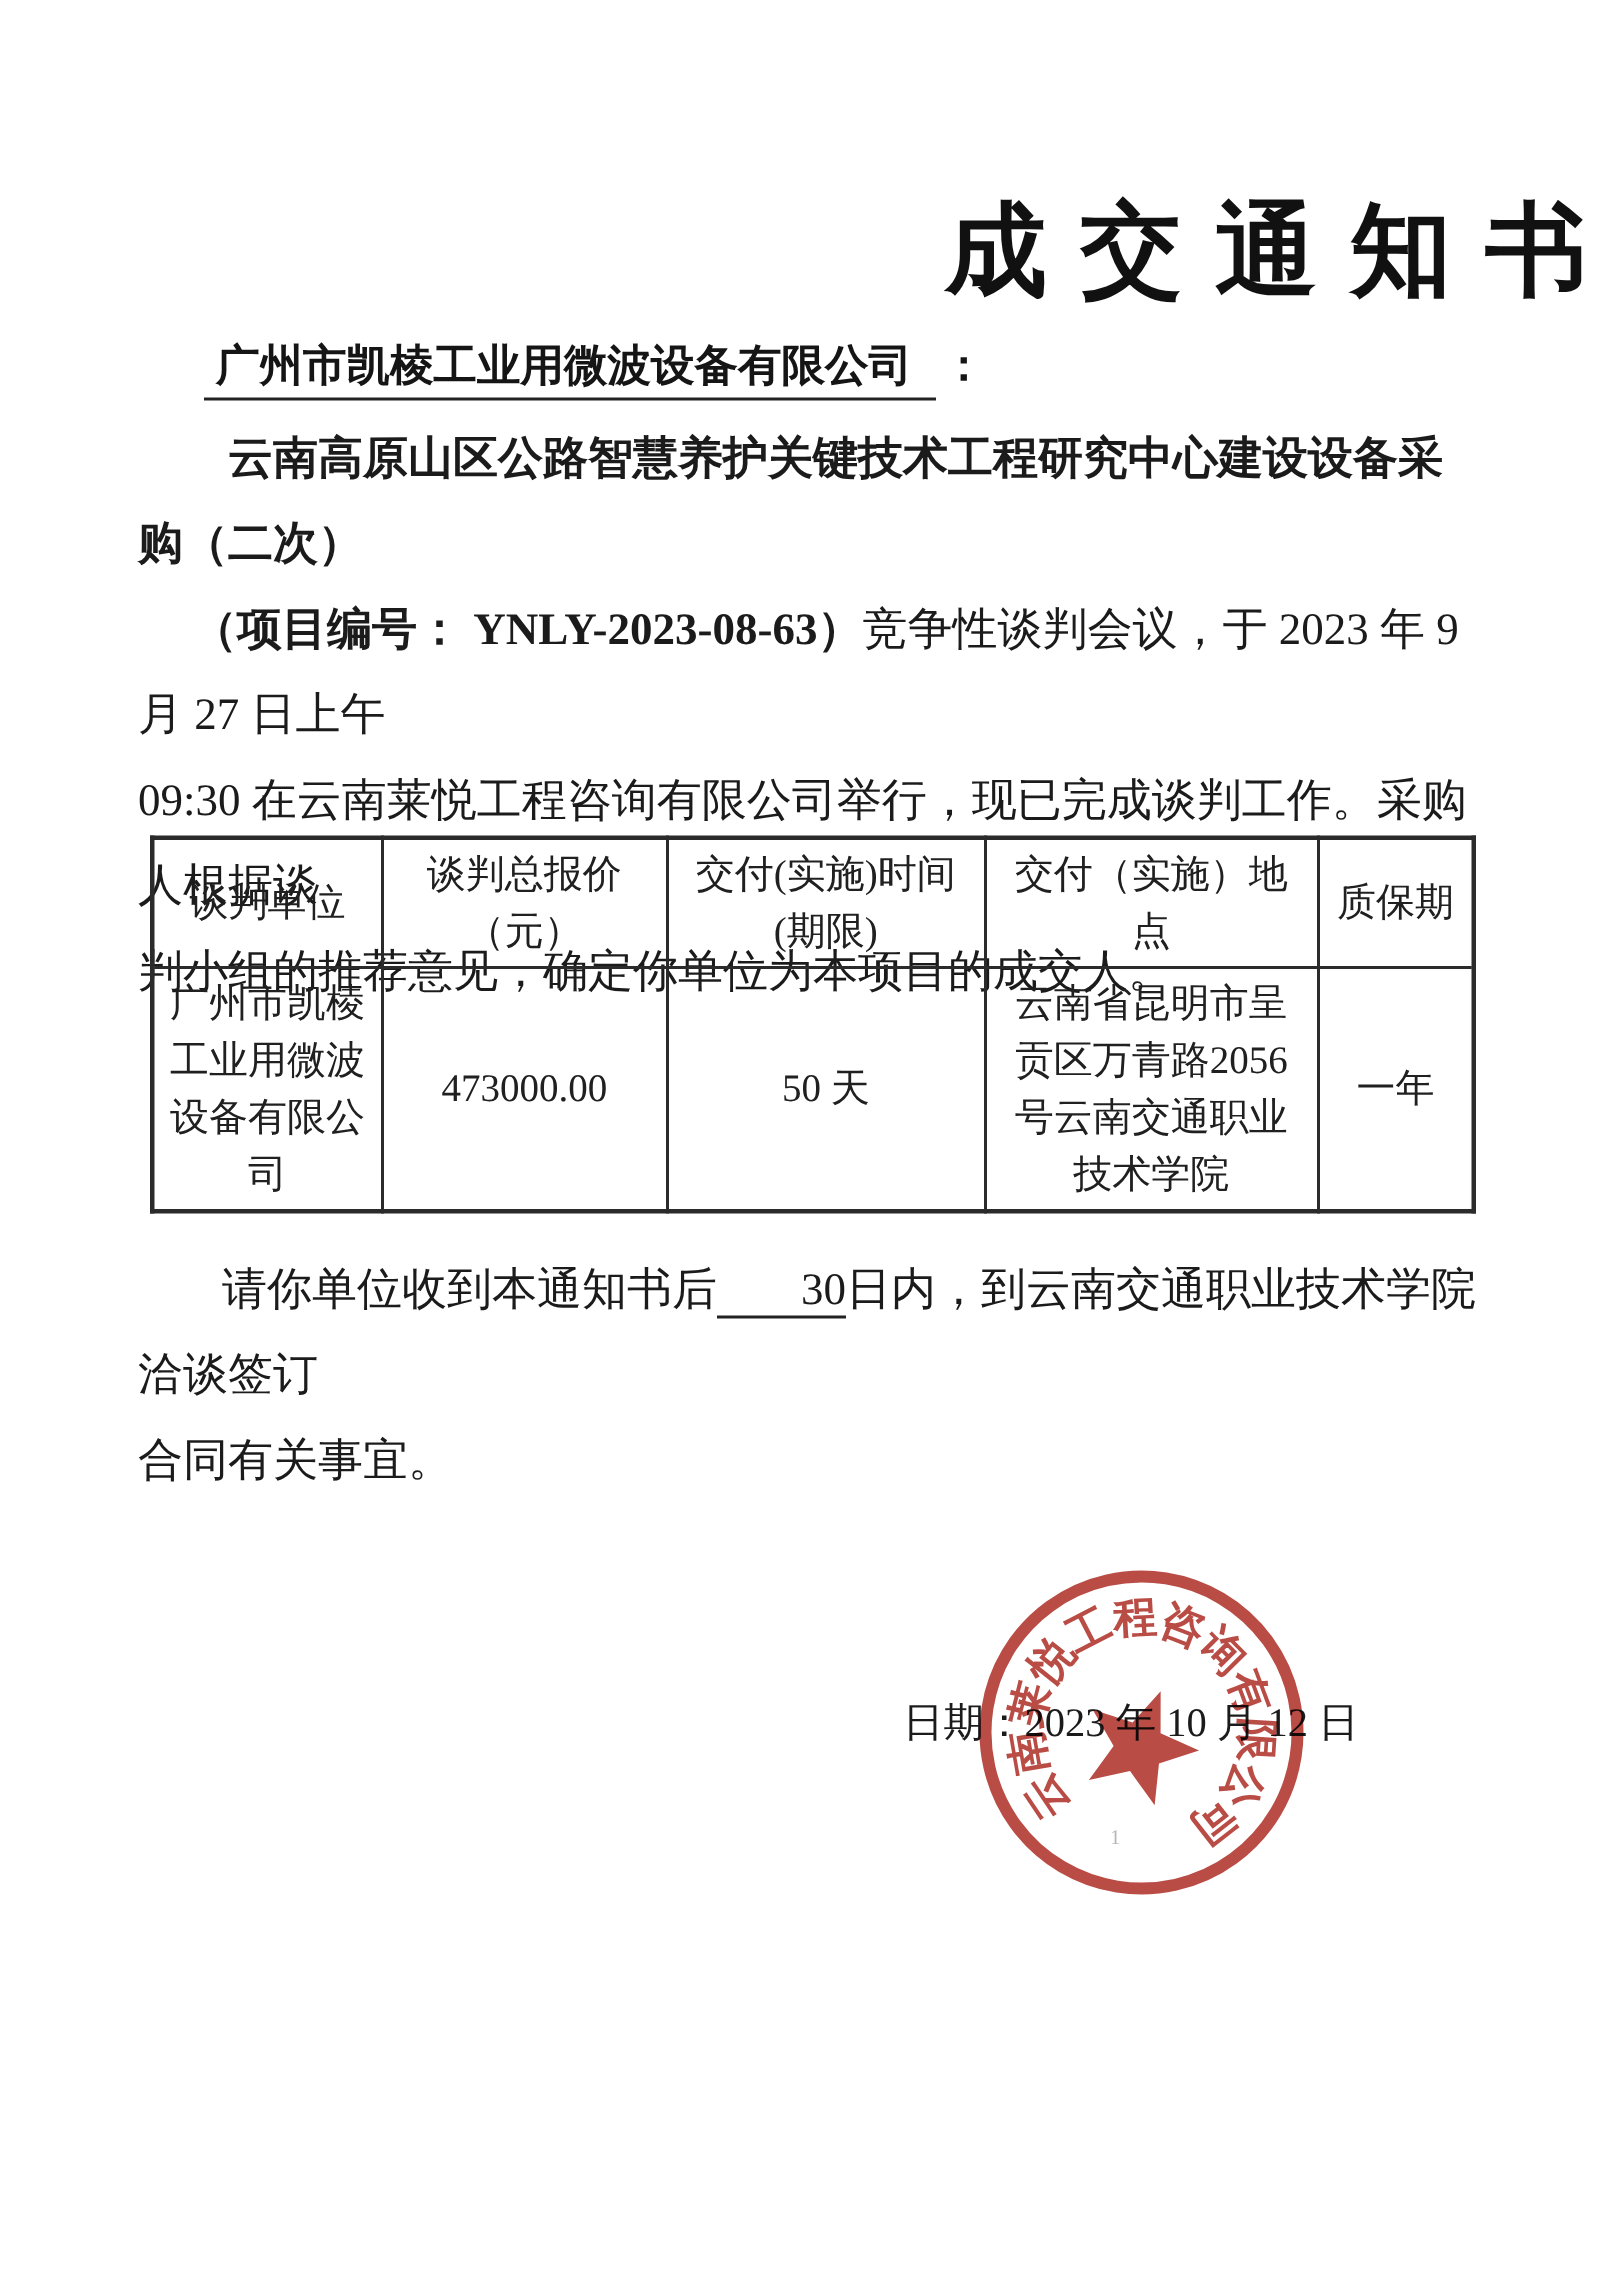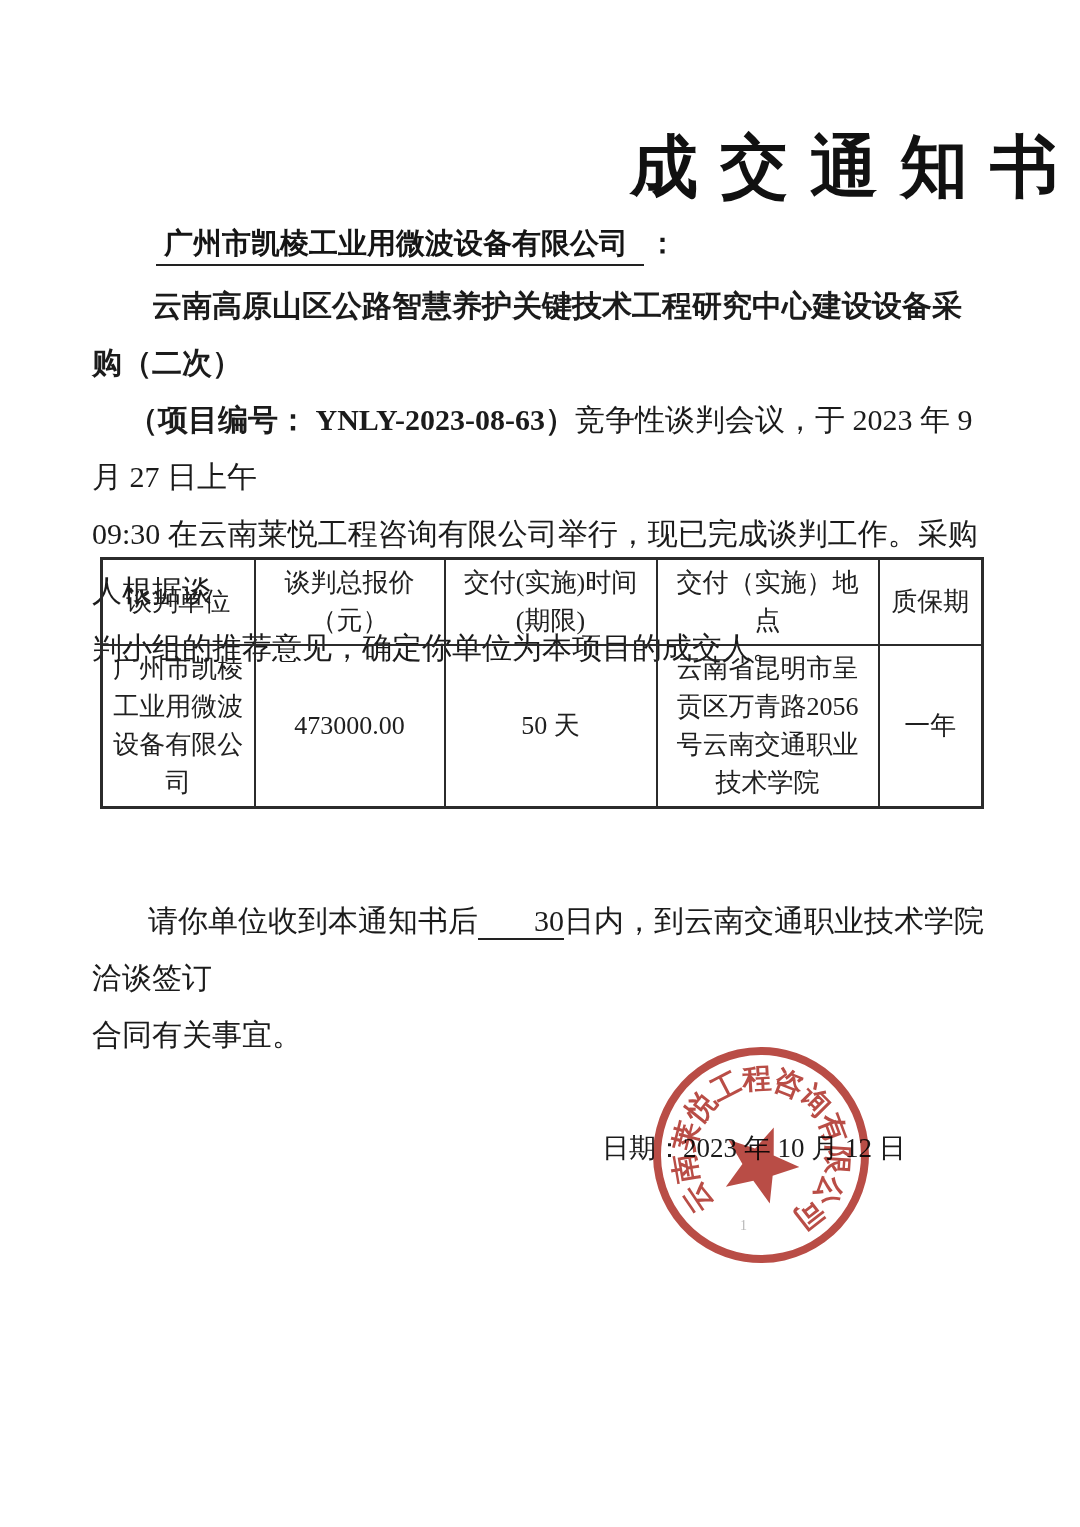--- a/index.html
+++ b/index.html
@@ -23,21 +23,21 @@
     font-weight: bold;
     letter-spacing: 22px;
     text-indent: 22px;
     color: #111;
     white-space: nowrap;
   }
 
   .addressee {
     position: absolute;
     top: 224px;
-    left: 156px;
+    left: 136px;
     font-size: 29px;
     font-weight: bold;
     color: #151515;
   }
   .addressee .name {
     border-bottom: 2px solid #222;
     padding: 0 16px 5px 8px;
   }
   .addressee .colon { padding-left: 4px; }
 
@@ -45,21 +45,21 @@
     position: absolute;
     left: 92px;
     width: 896px;
     font-size: 30px;
     line-height: 57px;
     color: #1b1b1b;
   }
   .para-1 { top: 277px; }
   .para-1 .line-1 { text-indent: 60px; font-weight: bold; }
   .para-1 .bold-seg { font-weight: bold; margin-left: 36px; }
-  .para-2 { top: 892px; }
+  .para-2 { top: 831px; }
   .para-2 .line-1 { text-indent: 56px; }
 
   .blank-fill {
     display: inline-block;
     min-width: 80px;
     text-align: center;
     border-bottom: 2px solid #222;
     line-height: 34px;
   }
 

